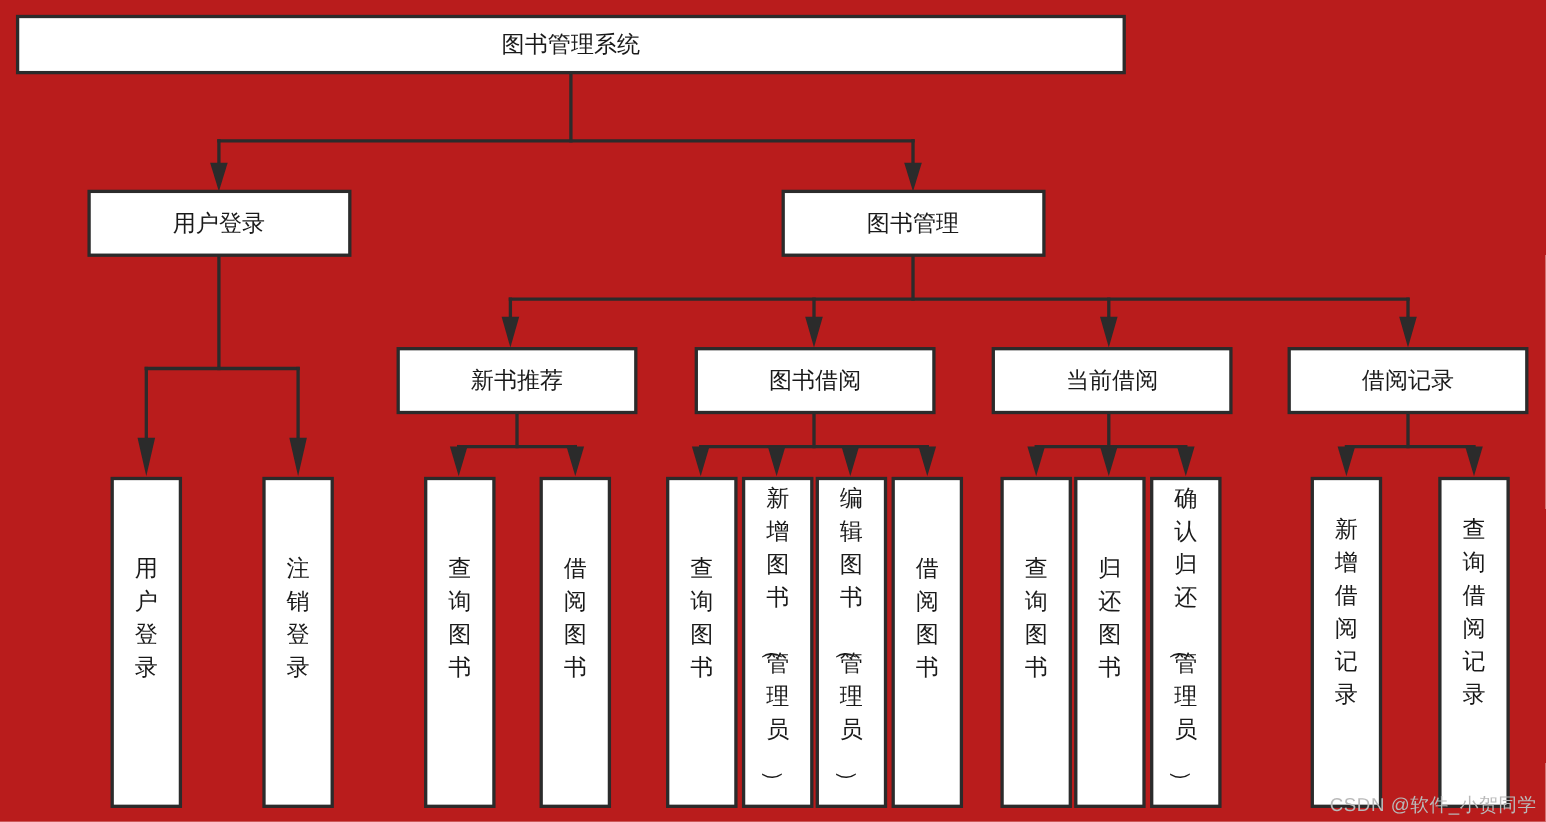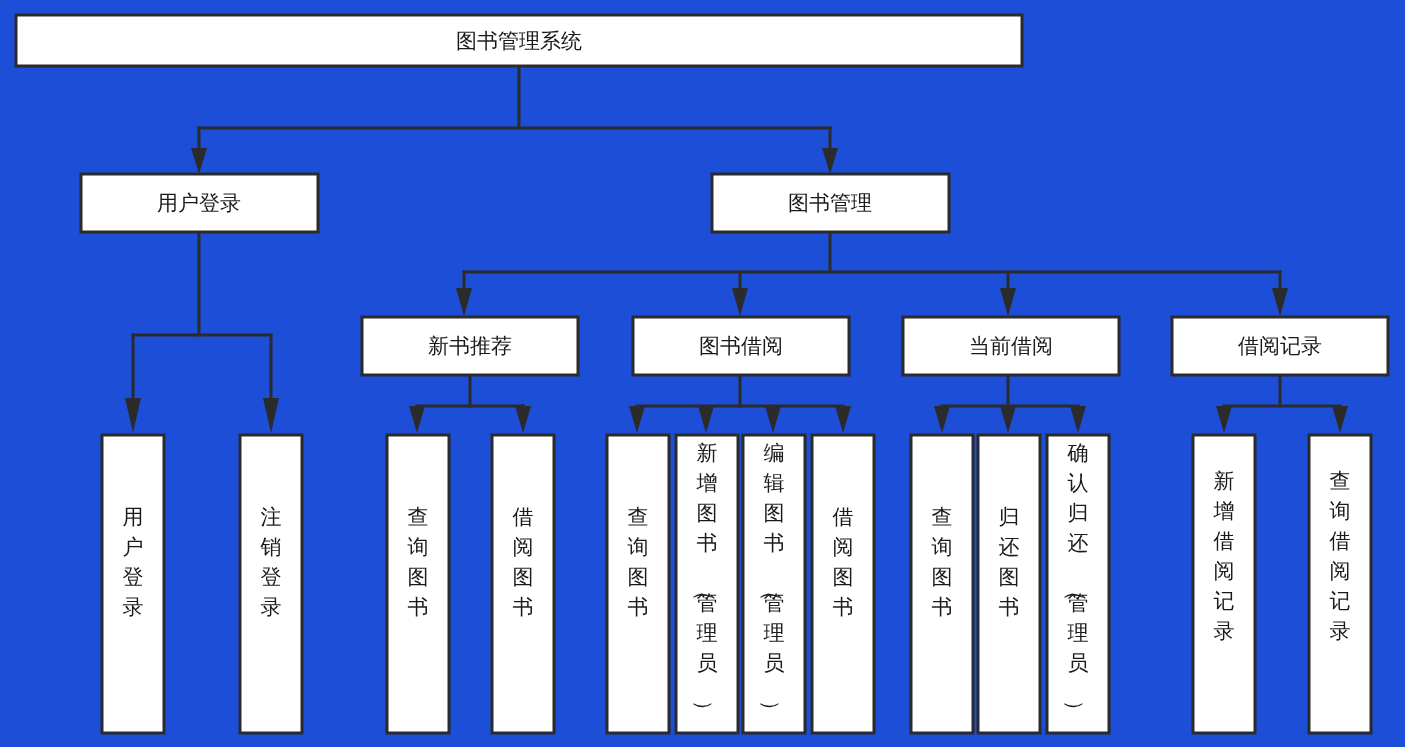--- a/index.html
+++ b/index.html
@@ -10,21 +10,21 @@
   body {
     width: 1405px;
     height: 747px;
     font-family: "Liberation Sans", sans-serif;
     overflow: hidden;
   }
   #diagram-root {
     position: relative;
     width: 1405px;
     height: 747px;
-    background: #1d4ed8;
+    background: #b91c1c;
   }
   svg#flow {
     position: absolute;
     left: 0;
     top: 0;
     width: 1405px;
     height: 747px;
   }
   .node-rect {
     fill: #ffffff;
@@ -223,13 +223,14 @@
       <text class="node-label-vert" x="1224" y="488"><tspan x="1224" y="488" text-anchor="middle">新</tspan><tspan x="1224" y="518" text-anchor="middle">增</tspan><tspan x="1224" y="548" text-anchor="middle">借</tspan><tspan x="1224" y="578" text-anchor="middle">阅</tspan><tspan x="1224" y="608" text-anchor="middle">记</tspan><tspan x="1224" y="638" text-anchor="middle">录</tspan></text>
     </g>
 
     <g>
       <rect class="node-rect" x="1309" y="435" width="62" height="298"></rect>
       <text class="node-label-vert" x="1340" y="488"><tspan x="1340" y="488" text-anchor="middle">查</tspan><tspan x="1340" y="518" text-anchor="middle">询</tspan><tspan x="1340" y="548" text-anchor="middle">借</tspan><tspan x="1340" y="578" text-anchor="middle">阅</tspan><tspan x="1340" y="608" text-anchor="middle">记</tspan><tspan x="1340" y="638" text-anchor="middle">录</tspan></text>
     </g>
 
   </svg>
 
+  <div class="watermark">CSDN @软件_小贺同学</div>
 </div>
 
 </body></html>

